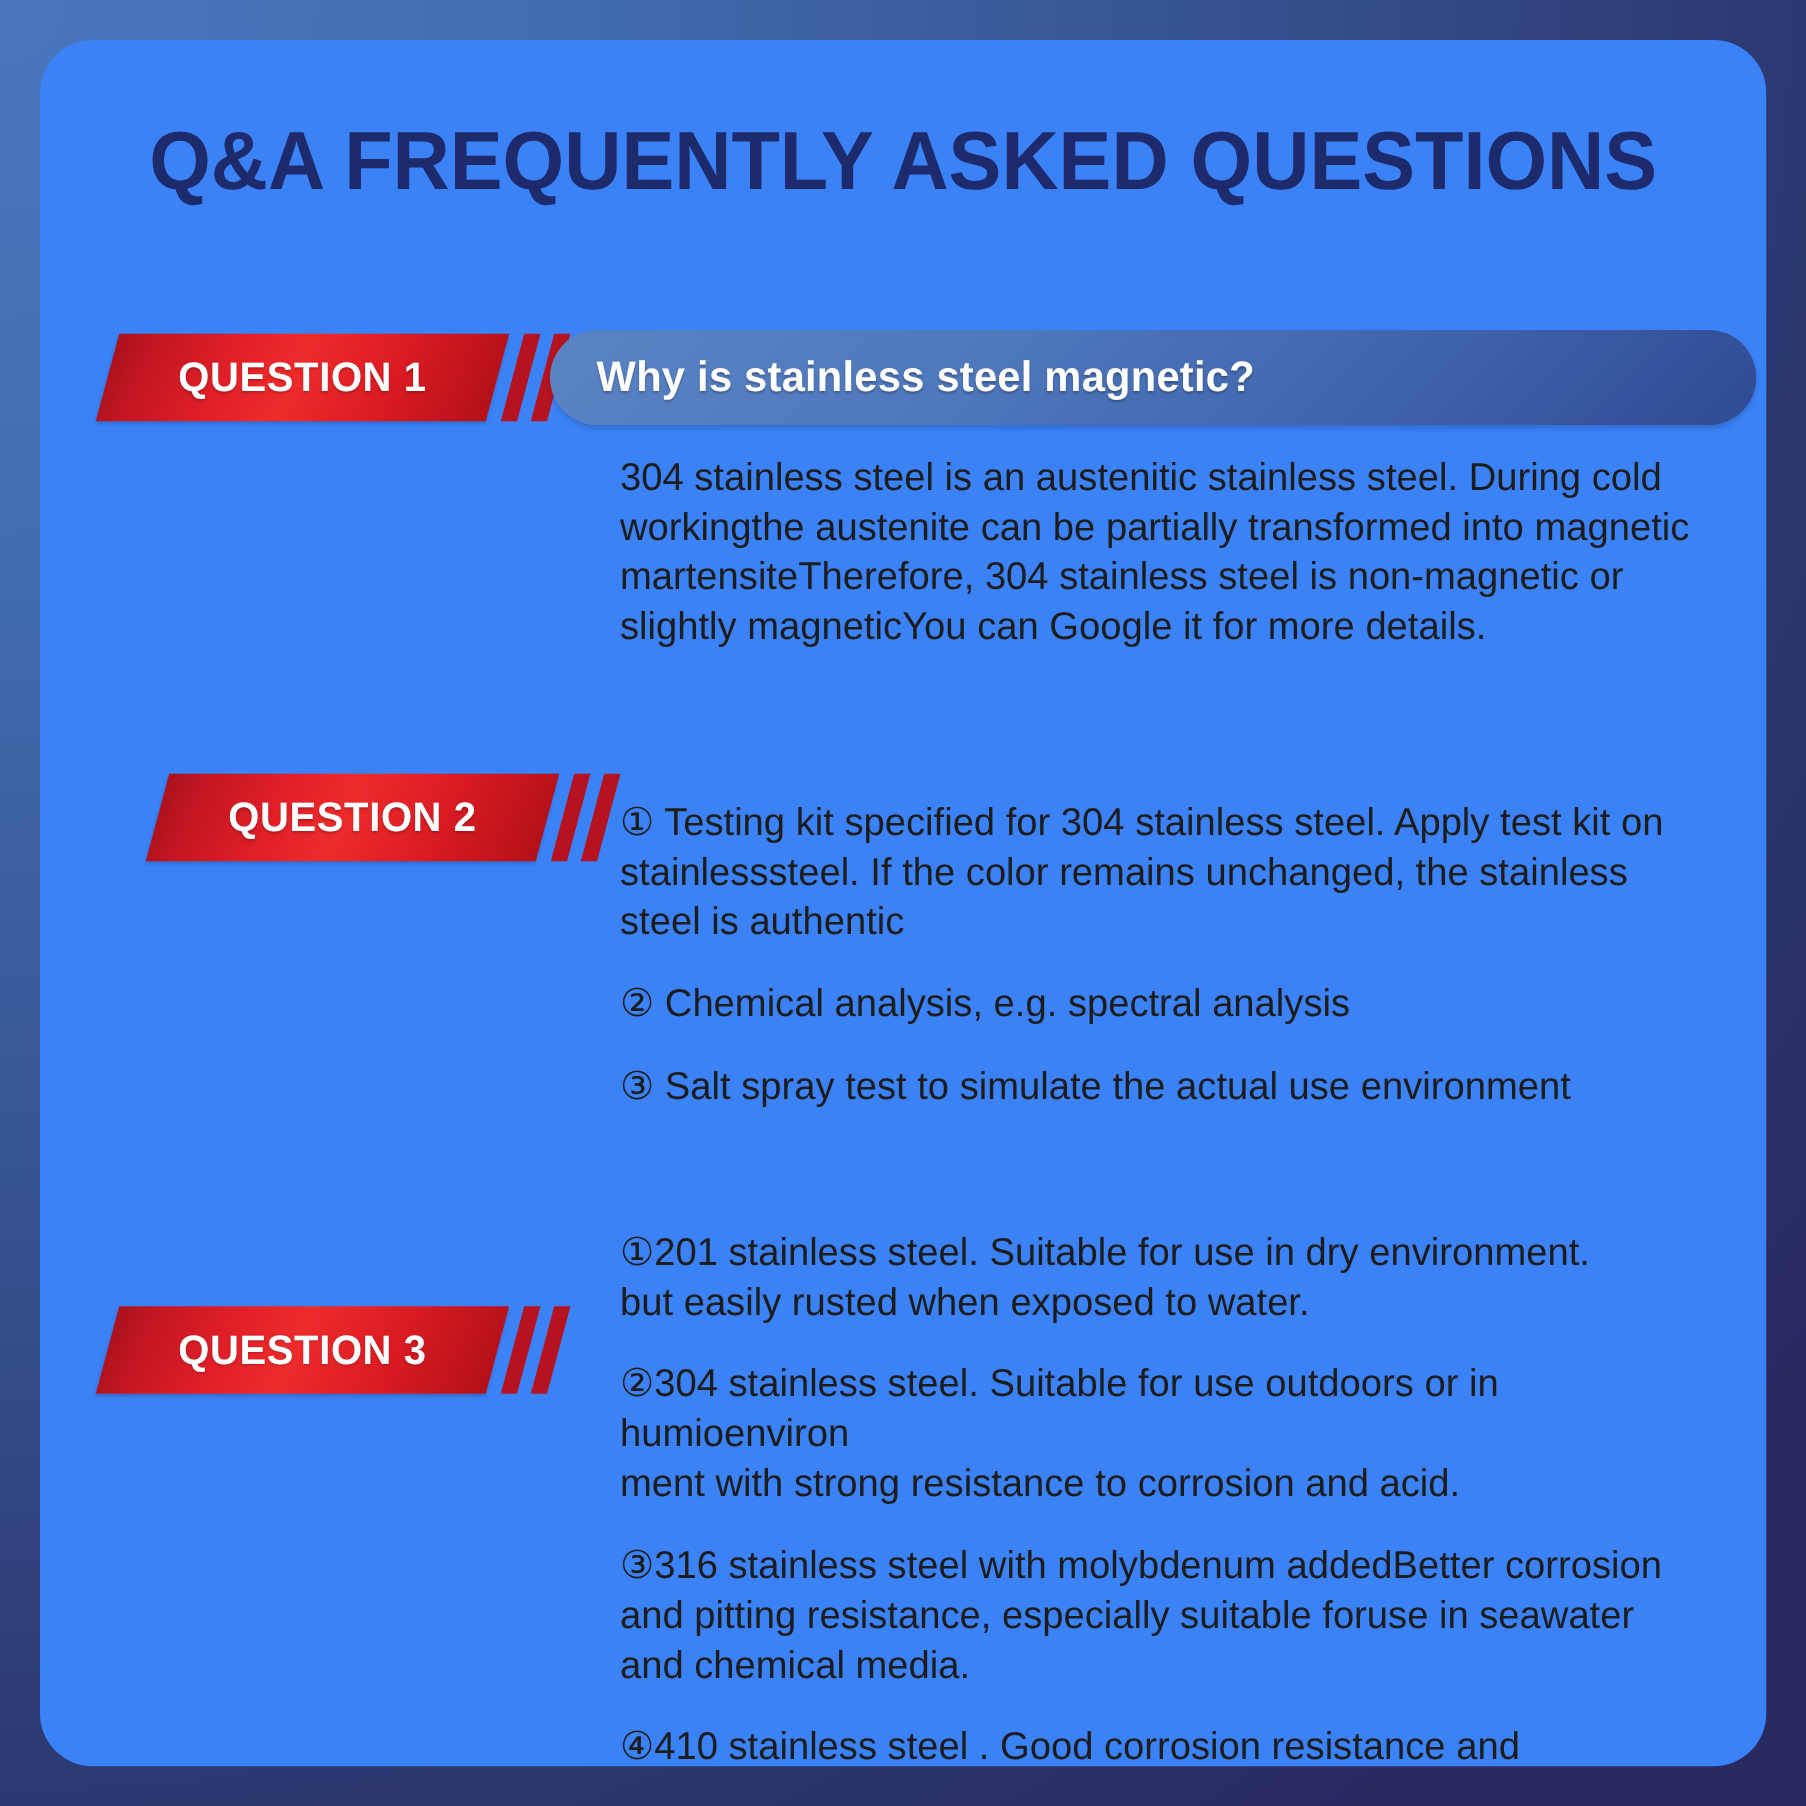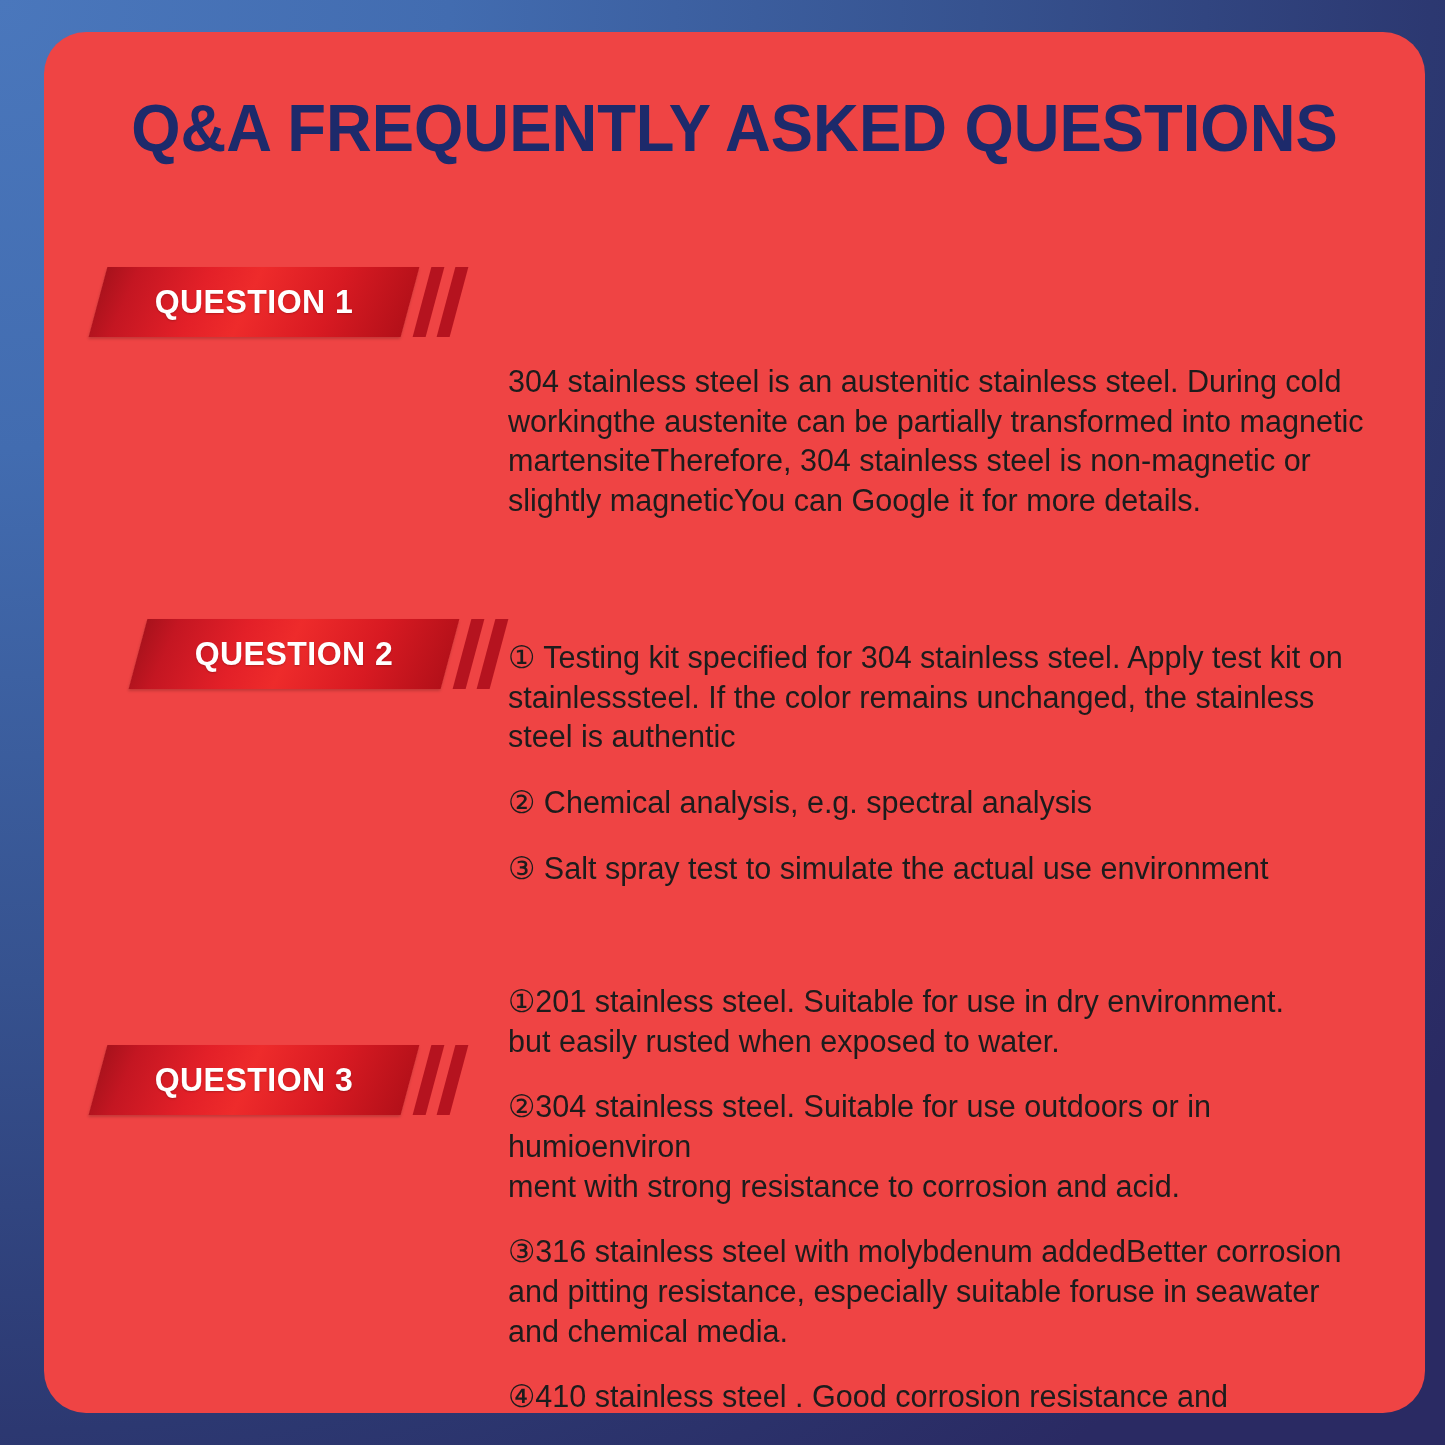--- a/index.html
+++ b/index.html
@@ -21,25 +21,25 @@
     position: absolute;
     inset: 0;
     background:
       radial-gradient(circle at 0% 0%, #4a77bc 0%, #426cb0 22%, #36528f 48%, #2c3871 70%, #2a2a63 88%);
     background-color: #2a2a63;
   }
 
   
   .card {
     position: absolute;
-    left: 44px;
+    left: 32px;
     top: 32px;
     width: 1381px;
     height: 1381px;
-    background: #ef4444;
+    background: #3b82f6;
     border-radius: 42px;
     overflow: hidden;
   }
 
   .card-inner {
     position: absolute;
     left: 0;
     top: 0;
     width: 100%;
     height: 100%;
@@ -181,20 +181,23 @@
 <div class="card">
   <div class="card-inner">
 
     <div class="title">Q&amp;A FREQUENTLY ASKED QUESTIONS</div>
 
     <div class="qblock qhead" id="qblock-1">
       <div class="qbanner"></div>
       <div class="qbanner-label">QUESTION 1</div>
       <div class="slash s1"></div>
       <div class="slash s2"></div>
+      <div class="qpill">
+        <span class="qpill-text">Why is stainless steel magnetic?</span>
+      </div>
     </div>
 
     <div class="answers" id="ans-1">
       <p>304 stainless steel is an austenitic stainless steel. During cold workingthe austenite can be partially transformed into magnetic martensiteTherefore, 304 stainless steel is non-magnetic or slightly magneticYou can Google it for more details.</p>
     </div>
 
     <div class="qblock qhead" id="qblock-2">
       <div class="qbanner"></div>
       <div class="qbanner-label">QUESTION 2</div>
       <div class="slash s1"></div>

